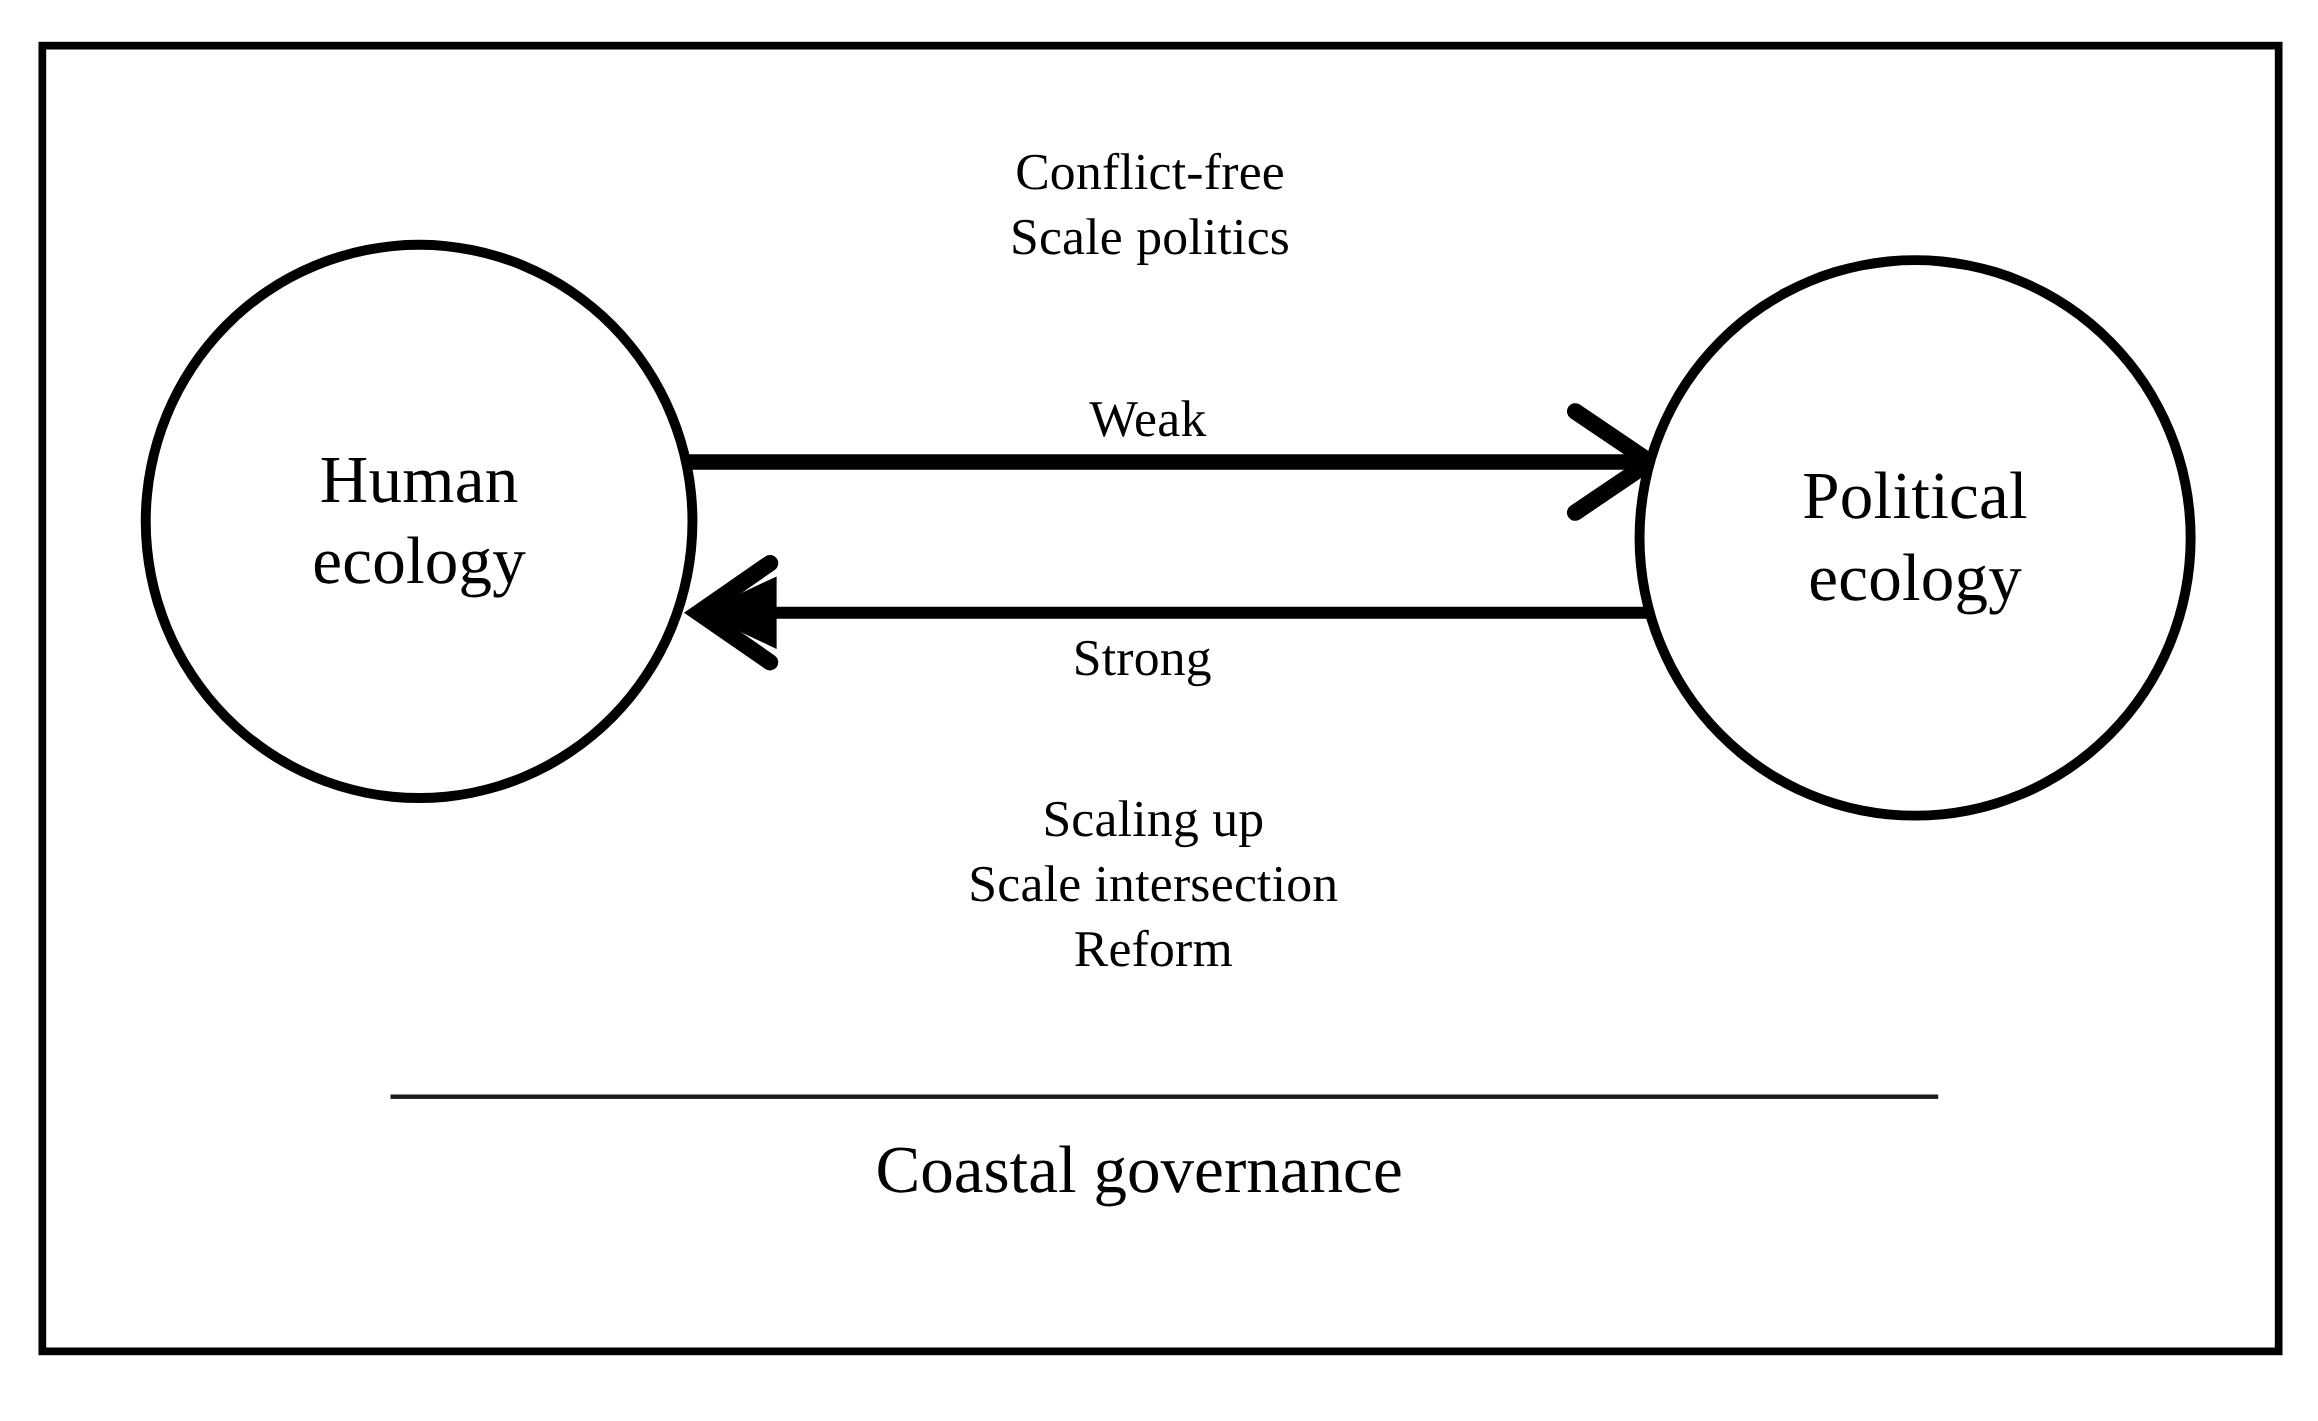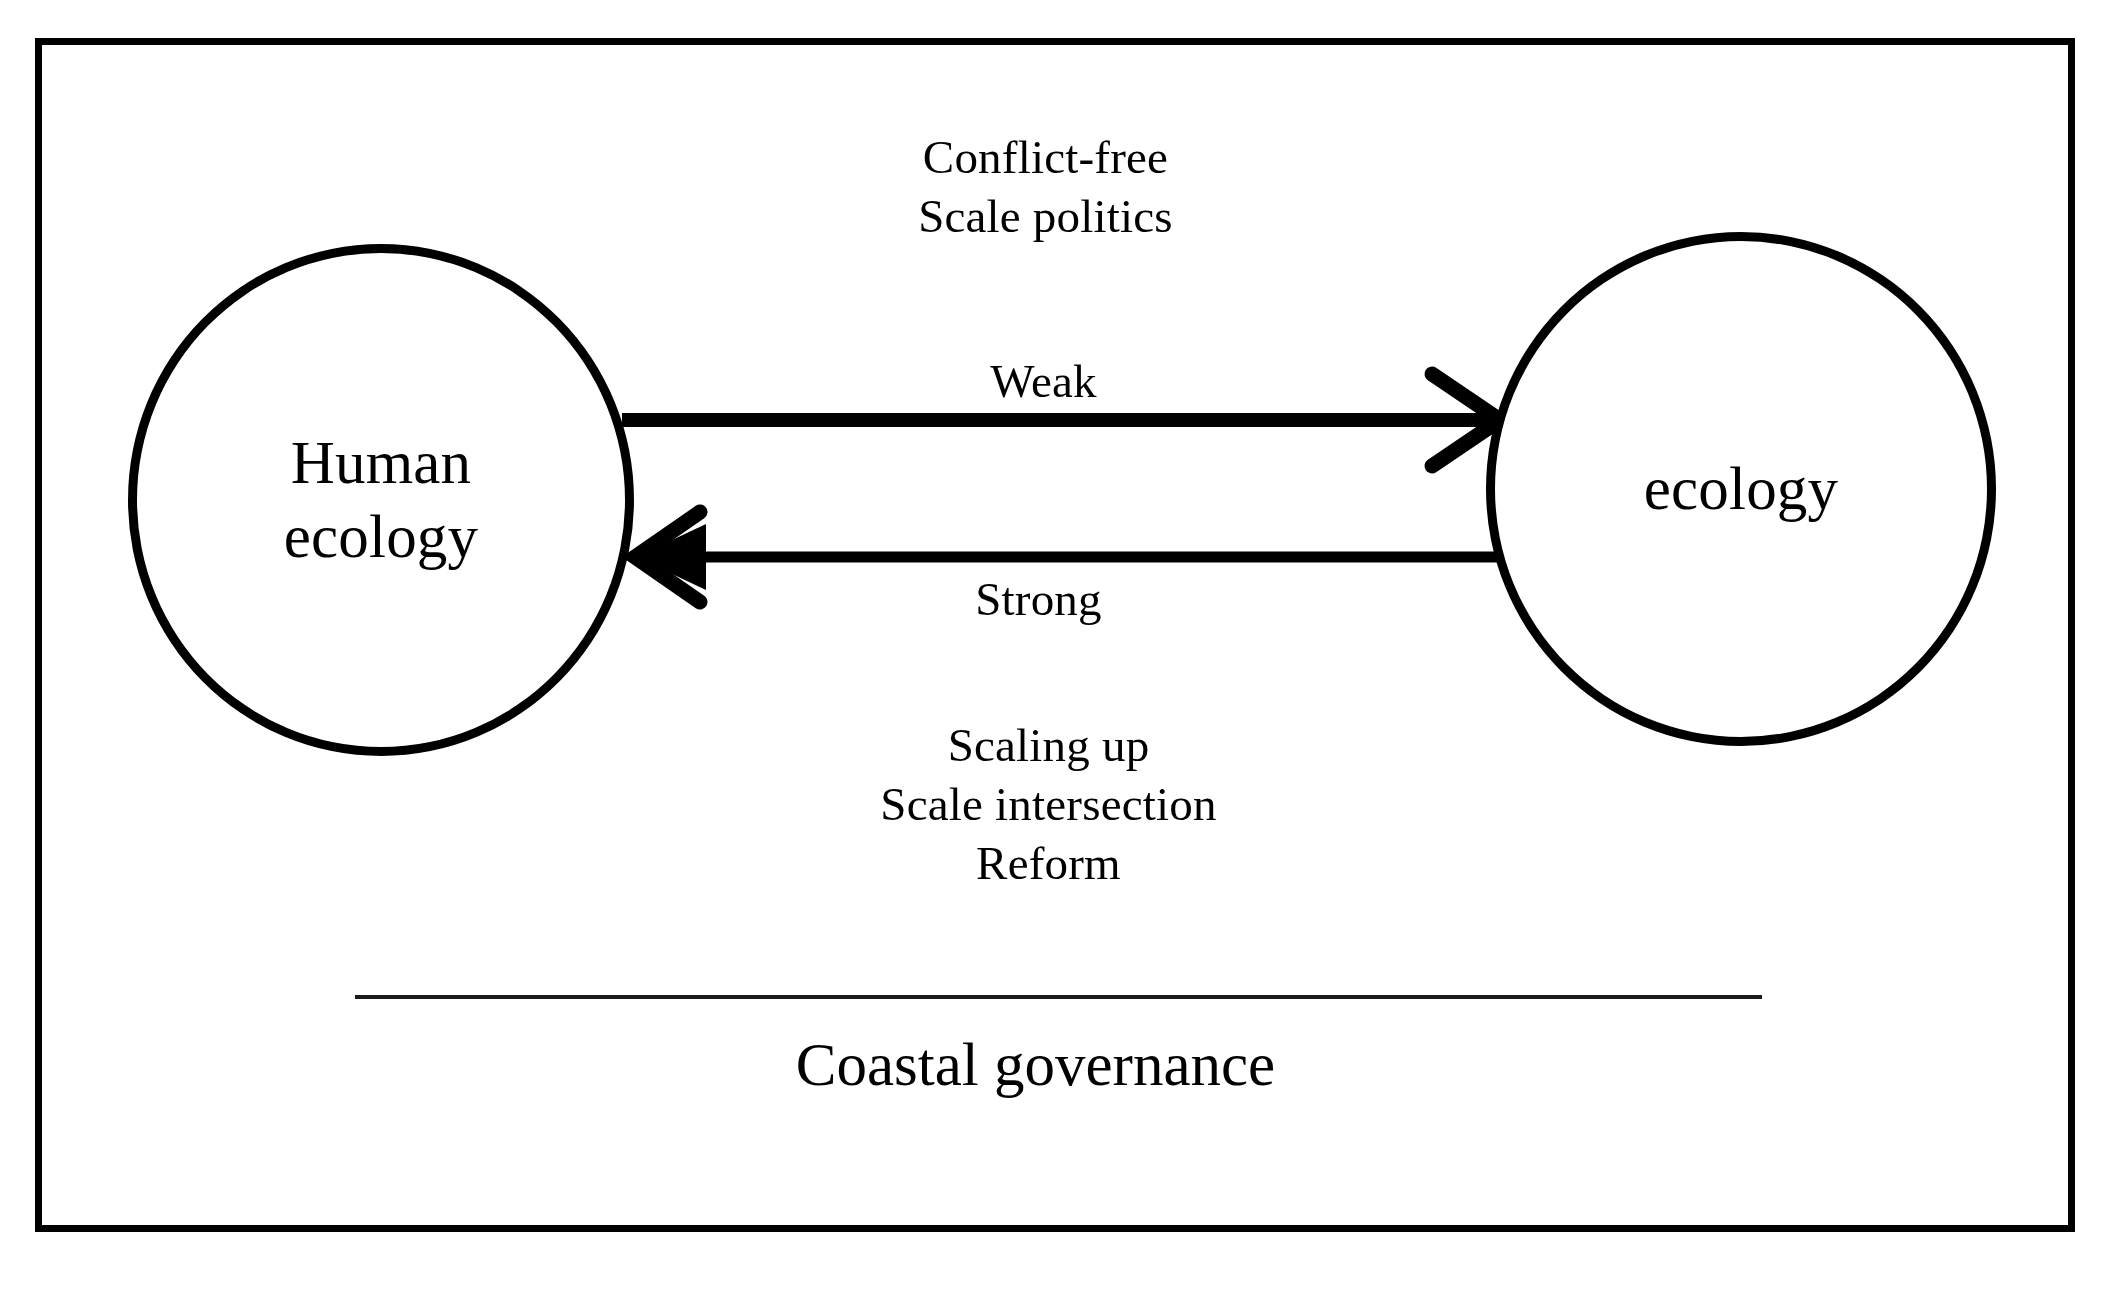--- a/index.html
+++ b/index.html
@@ -43,21 +43,21 @@
     border-radius: 50%;
     background: #ffffff;
     box-sizing: border-box;
     display: flex;
     flex-direction: column;
     align-items: center;
     justify-content: center;
   }
   #node-human-ecology {
     left: 128px;
-    top: 244px;
+    top: 218px;
     width: 506px;
     height: 512px;
   }
   #node-political-ecology {
     left: 1486px;
     top: 232px;
     width: 510px;
     height: 514px;
   }
   .node-label-line {
@@ -138,20 +138,21 @@
       <polygon points="636,557 706,524 706,590" fill="#000000"></polygon>
     </g>
   </svg>
 
   <div class="node-circle" id="node-human-ecology">
     <div class="node-label-line">Human</div>
     <div class="node-label-line">ecology</div>
   </div>
 
   <div class="node-circle" id="node-political-ecology">
+    <div class="node-label-line">Political</div>
     <div class="node-label-line">ecology</div>
   </div>
 
   <div class="edge-text" id="label-top-annotations">
     <div>Conflict-free</div>
     <div>Scale politics</div>
   </div>
 
   <div class="edge-text" id="label-weak">Weak</div>
 

